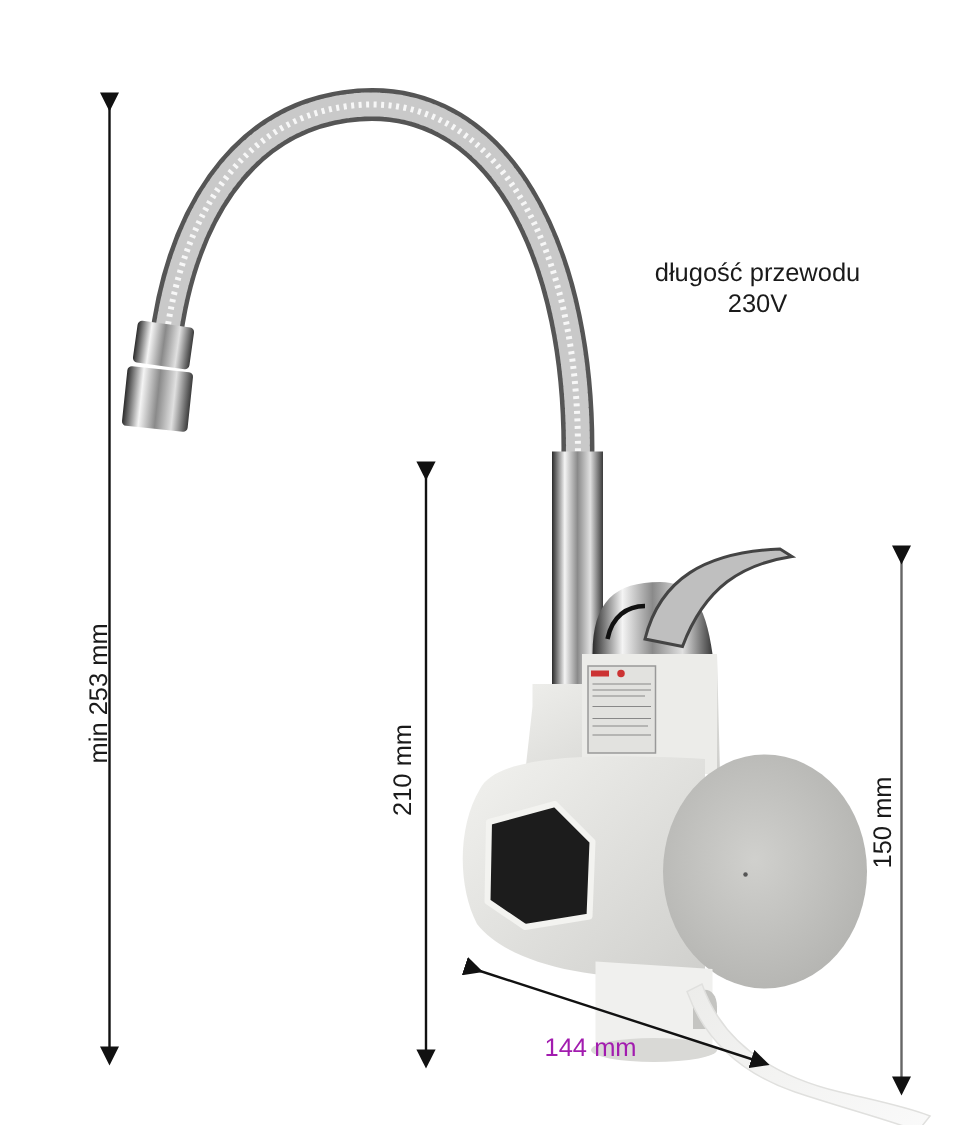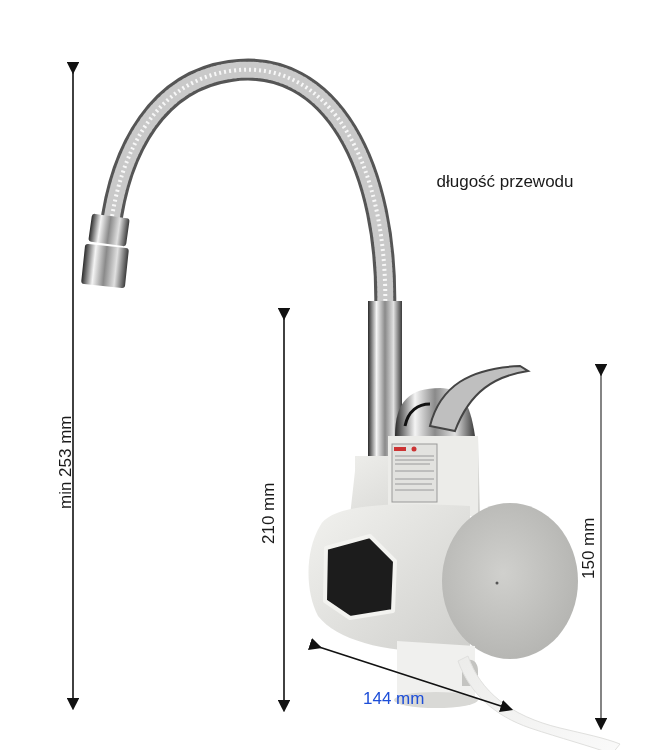--- a/index.html
+++ b/index.html
@@ -1,18 +1,18 @@
 <!DOCTYPE html>
 <html><head>
 <meta charset="utf-8">
 <style>
   html,body{margin:0;padding:0;background:#ffffff;}
   body{width:653px;height:750px;position:relative;overflow:hidden;font-family:"Liberation Sans",sans-serif;}
   #stage{position:absolute;left:0;top:16px;width:653px;height:750px;}
-  .lbl{position:absolute;color:#1d4ed8;font-size:17px;white-space:nowrap;}
+  .lbl{position:absolute;color:#a21caf;font-size:17px;white-space:nowrap;}
   .vlbl{position:absolute;color:#1a1a1a;font-size:17px;white-space:nowrap;transform-origin:left top;transform:rotate(-90deg);}
   .spec{position:absolute;left:405px;top:155px;width:200px;text-align:center;font-size:17px;line-height:21px;color:#1a1a1a;}
   .spec div{display:block;}
 </style>
 </head>
 <body>
 
 <div id="stage">
 <svg width="653" height="750" viewBox="0 0 653 750" xmlns="http://www.w3.org/2000/svg">
   <defs>
@@ -94,19 +94,20 @@
     <line x1="73" y1="52" x2="73" y2="688" marker-start="url(#ah)" marker-end="url(#ah)"></line>
     <line x1="284" y1="298" x2="284" y2="690" marker-start="url(#ah)" marker-end="url(#ah)"></line>
     <line x1="601" y1="354" x2="601" y2="708" stroke="#666" marker-start="url(#ah)" marker-end="url(#ah)"></line>
     <line x1="316" y1="630" x2="507" y2="692" marker-start="url(#ah)" marker-end="url(#ah)"></line>
   </g>
 </svg>
 
 
 <div class="spec">
   <div>długość przewodu</div>
+  <div>230V</div>
 </div>
 
 <div class="vlbl" style="left:56px;top:493px;">min 253 mm</div>
 <div class="vlbl" style="left:259px;top:528px;">210 mm</div>
 <div class="vlbl" style="left:579px;top:563px;">150 mm</div>
 <div class="lbl" style="left:363px;top:673px;">144 mm</div>
 </div>
 
 </body></html>

